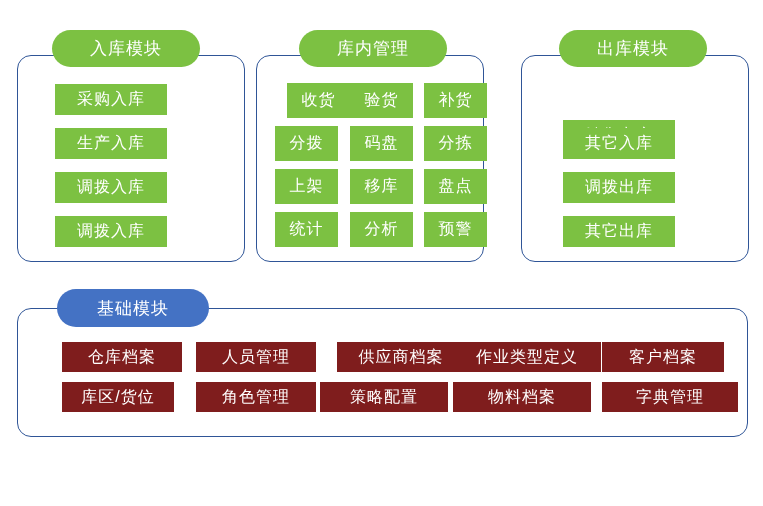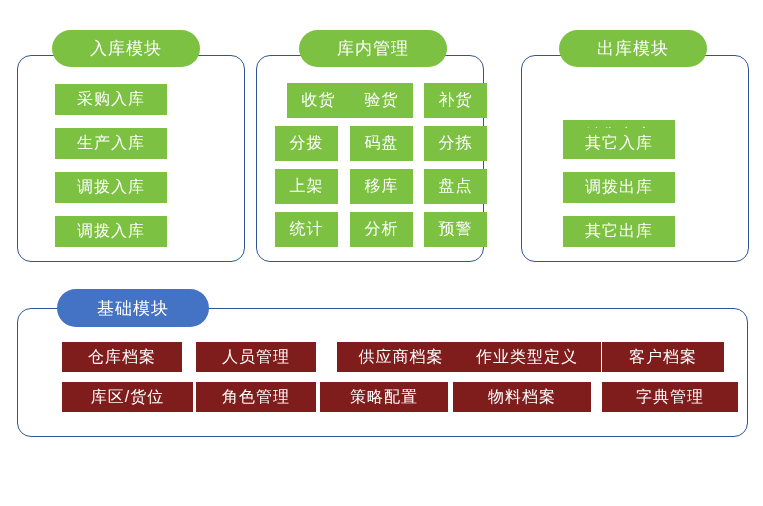--- a/index.html
+++ b/index.html
@@ -123,19 +123,19 @@
 
   <div class="panel panel-blue"></div>
   <div class="pill pill-blue pill-4">基础模块</div>
 
   <div class="chip chip-blue chip-base" style="left:62px;  top:342px; width:120px;">仓库档案</div>
   <div class="chip chip-blue chip-base" style="left:196px; top:342px; width:120px;">人员管理</div>
   <div class="chip chip-blue chip-base" style="left:313px; top:342px; width:128px;margin-left:24px;">供应商档案</div>
   <div class="chip chip-blue chip-base" style="left:453px; top:342px; width:148px;">作业类型定义</div>
   <div class="chip chip-blue chip-base" style="left:602px; top:342px; width:122px;">客户档案</div>
 
-  <div class="chip chip-blue chip-base" style="left:62px;  top:382px; width:131px;">库区/货位</div>
+  <div class="chip chip-blue chip-base" style="left:62px;  top:382px; width:112px;">库区/货位</div>
   <div class="chip chip-blue chip-base" style="left:196px; top:382px; width:120px;">角色管理</div>
   <div class="chip chip-blue chip-base" style="left:320px; top:382px; width:128px;">策略配置</div>
   <div class="chip chip-blue chip-base" style="left:453px; top:382px; width:138px;">物料档案</div>
   <div class="chip chip-blue chip-base" style="left:602px; top:382px; width:136px;">字典管理</div>
 
 </div>
 
 </body></html>

